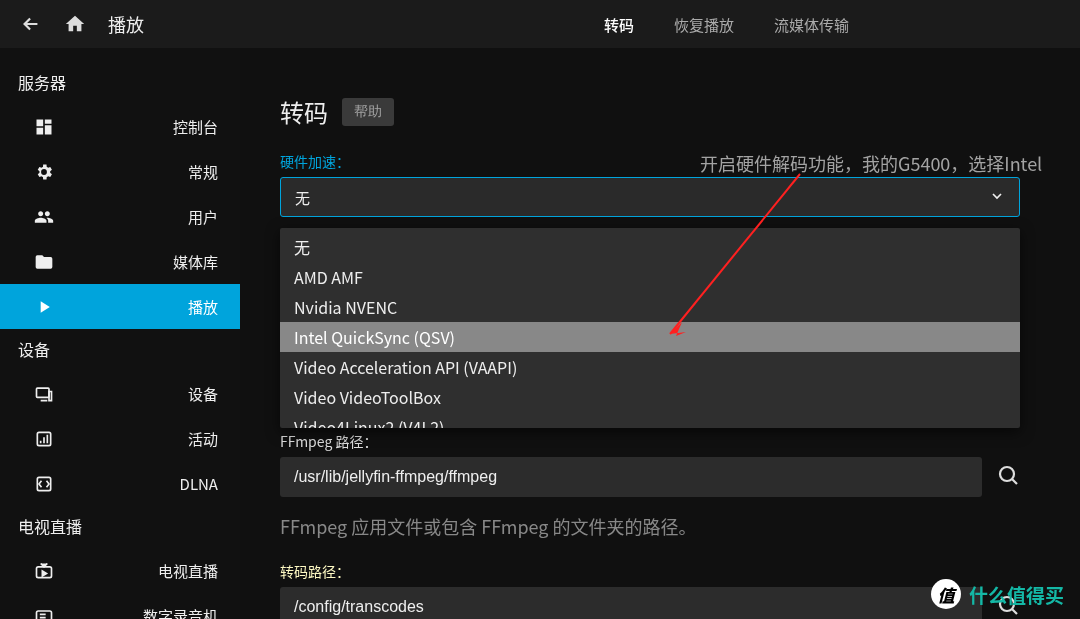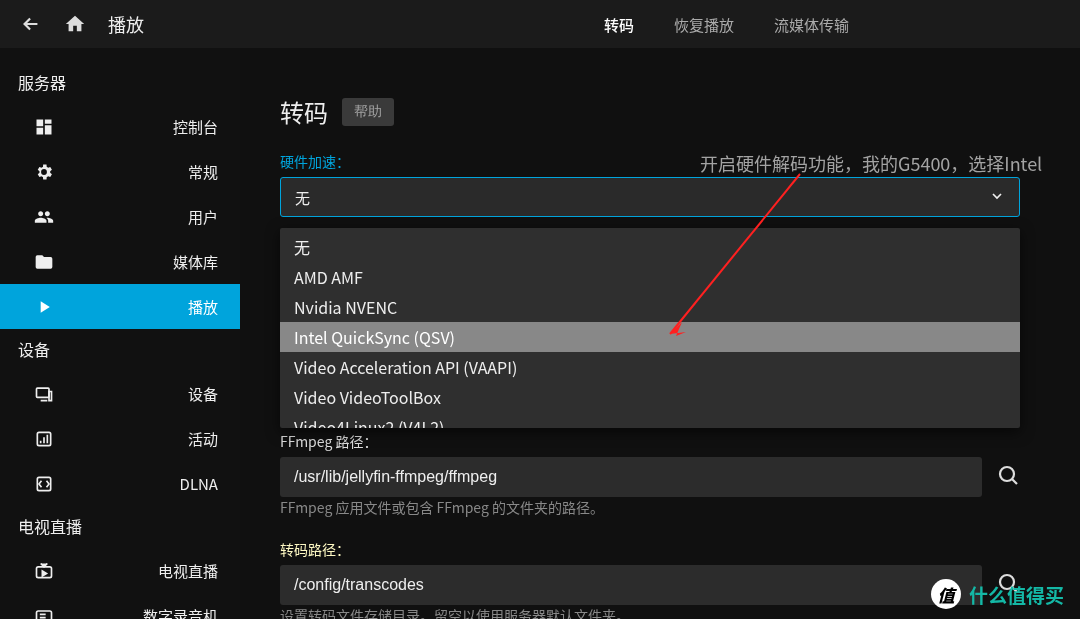--- a/index.html
+++ b/index.html
@@ -21,24 +21,24 @@
 .heading-row { display: flex; align-items: center; gap: 14px; margin-bottom: 22px; }
 .heading { font-size: 24px; color: #eee; }
 .help-btn { background: #3a3a3a; color: #a3a3a3; font-size: 14px; padding: 5px 12px; border-radius: 3px; cursor: pointer; border: none; }
 .field-label { color: #00a4dc; font-size: 14px; margin-bottom: 6px; }
 .select-box { position: relative; border: 1px solid #00a4dc; border-radius: 3px; background: #2a2a2a; height: 40px; display: flex; align-items: center; padding: 0 14px; color: #eee; font-size: 15px; cursor: pointer; }
 .select-box .chev { position: absolute; right: 14px; }
 .dropdown { position: absolute; left: 40px; right: 60px; top: 180px; background: #2f2f2f; border-radius: 2px; box-shadow: 0 4px 14px rgba(0,0,0,.6); z-index: 5; padding: 4px 0; max-height: 200px; overflow: hidden; }
 .opt { padding: 3px 14px; font-size: 16px; color: #eee; cursor: pointer; line-height: 1.5; }
 .opt.hover { background: #888; color: #fff; }
 .below-dd { margin-top: 214px; }
-.input-row { display: flex; align-items: center; gap: 14px; margin-bottom: 0; }
+.input-row { display: flex; align-items: center; gap: 14px; margin-bottom: 16px; }
 .text-input { flex: 1; background: #2c2c2c; border: none; height: 40px; padding: 0 14px; color: #eee; font-size: 16px; border-radius: 3px; outline: none; }
 .search-ic { color: #ddd; cursor: pointer; }
-.hint { color: #888; font-size: 14px; margin-bottom: 22px; }
+.hint { color: #888; font-size: 18px; margin-bottom: 22px; }
 .annotation { position: absolute; top: 102px; left: 412px; color: #a3a3a3; font-size: 18px; font-weight: 400; z-index: 6; margin-left: 48px; }
 .arrow-svg { position: absolute; top: 118px; left: 420px; z-index: 6; pointer-events: none; }
 .watermark { position: absolute; right: 16px; bottom: 10px; display: flex; align-items: center; gap: 8px; z-index: 10; }
 .wm-badge { width: 30px; height: 30px; border-radius: 50%; background: #fff; color: #000; font-size: 17px; font-weight: 800; display: flex; align-items: center; justify-content: center; font-style: italic; }
 .wm-text { color: #14b8a6; font-size: 19px; font-weight: 600; }
 </style>
 </head>
 <body>
 
 <div class="top-bar">

